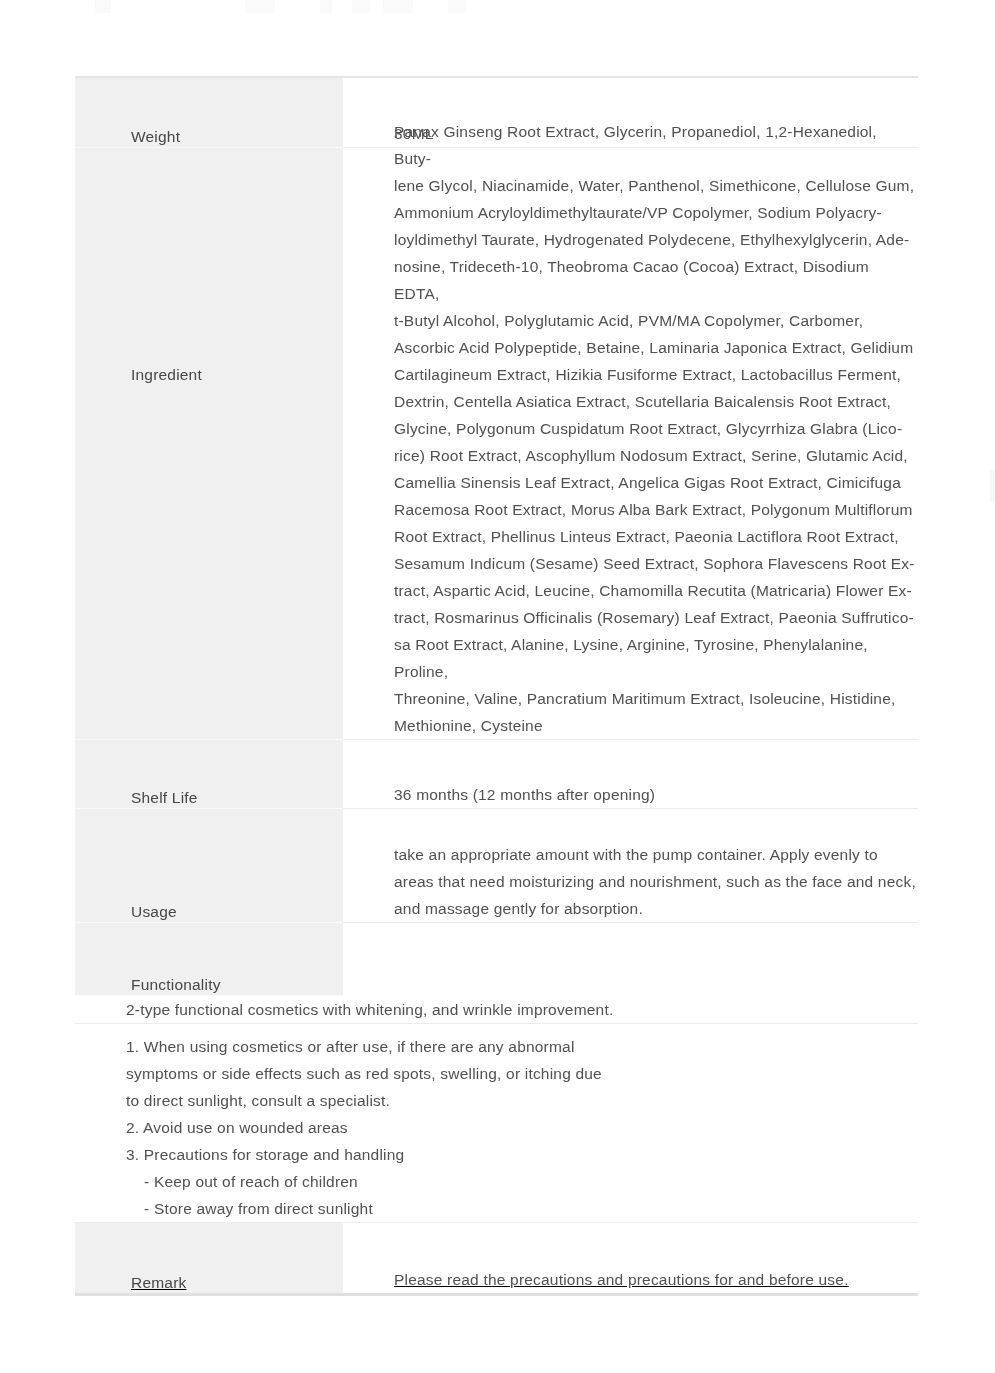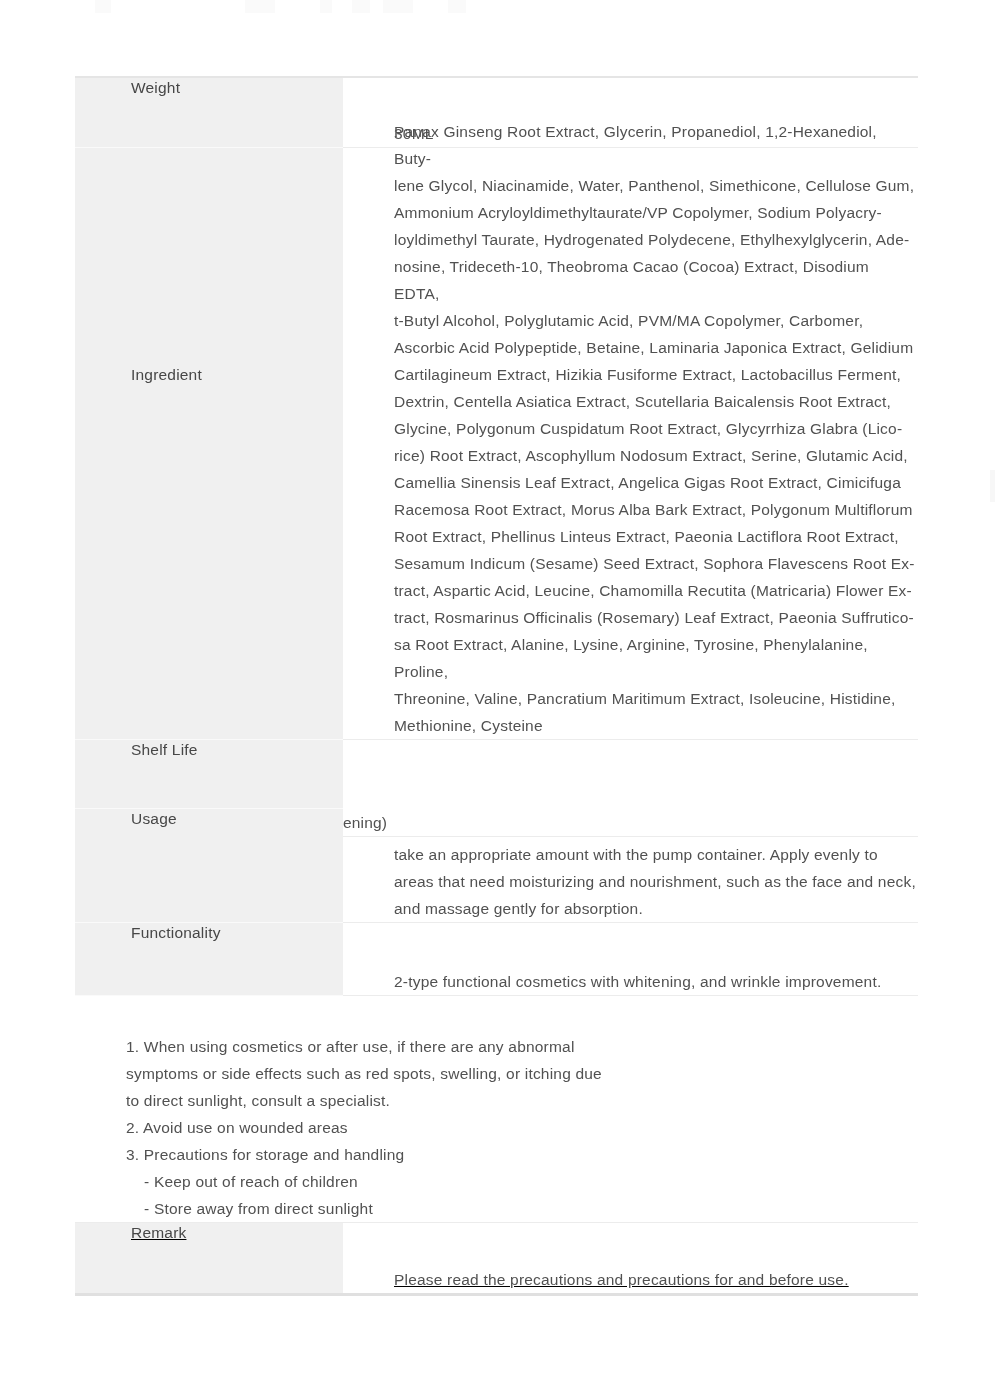--- a/index.html
+++ b/index.html
@@ -34,21 +34,21 @@
     position: absolute;
     left: 75px; top: 76px; width: 843px;
     border-top: 2px solid var(--table-top-border);
     border-bottom: 3px solid var(--table-bottom-border);
   }
   .row { display: flex; width: 100%; }
   .label-cell {
     width: 268px; height: 100%;
     background: var(--label-cell-bg);
     padding-left: 56px;
-    display: flex; align-items: flex-start;
+    display: flex; align-items: flex-end;
     border-bottom: 1px solid var(--divider-on-gray);
     flex-shrink: 0;
   }
   .value-cell {
     flex: 1; height: 100%;
     padding-left: 51px; padding-right: 2px;
     display: flex; align-items: flex-end;
     border-bottom: 1px solid var(--divider);
   }
   .row:last-child .label-cell,
@@ -58,23 +58,23 @@
     line-height: 20px; letter-spacing: 0.2px;
   }
   .value-text {
     font-size: 15.5px; color: var(--value-text);
     line-height: 27px; letter-spacing: 0.2px;
     white-space: pre-wrap;
   }
   
   .r-weight        { height: 70px; }
   .r-ingredient    { height: 592px; }
-  .r-shelf-life    { height: 69px; flex-direction: column; }
+  .r-shelf-life    { height: 69px; }
   .r-usage         { height: 114px; }
-  .r-functionality { height: 73px; }
+  .r-functionality { height: 73px; flex-direction: column; }
   .r-caution       { height: 227px; }
   .r-remark        { height: 70px; }
   
   .r-ingredient .label-cell { align-items: flex-start; padding-top: 217px; }
 </style>
 </head>
 <body>
 
 <div>
   <span class="remnant" style="left:95px;width:16px;"></span>

